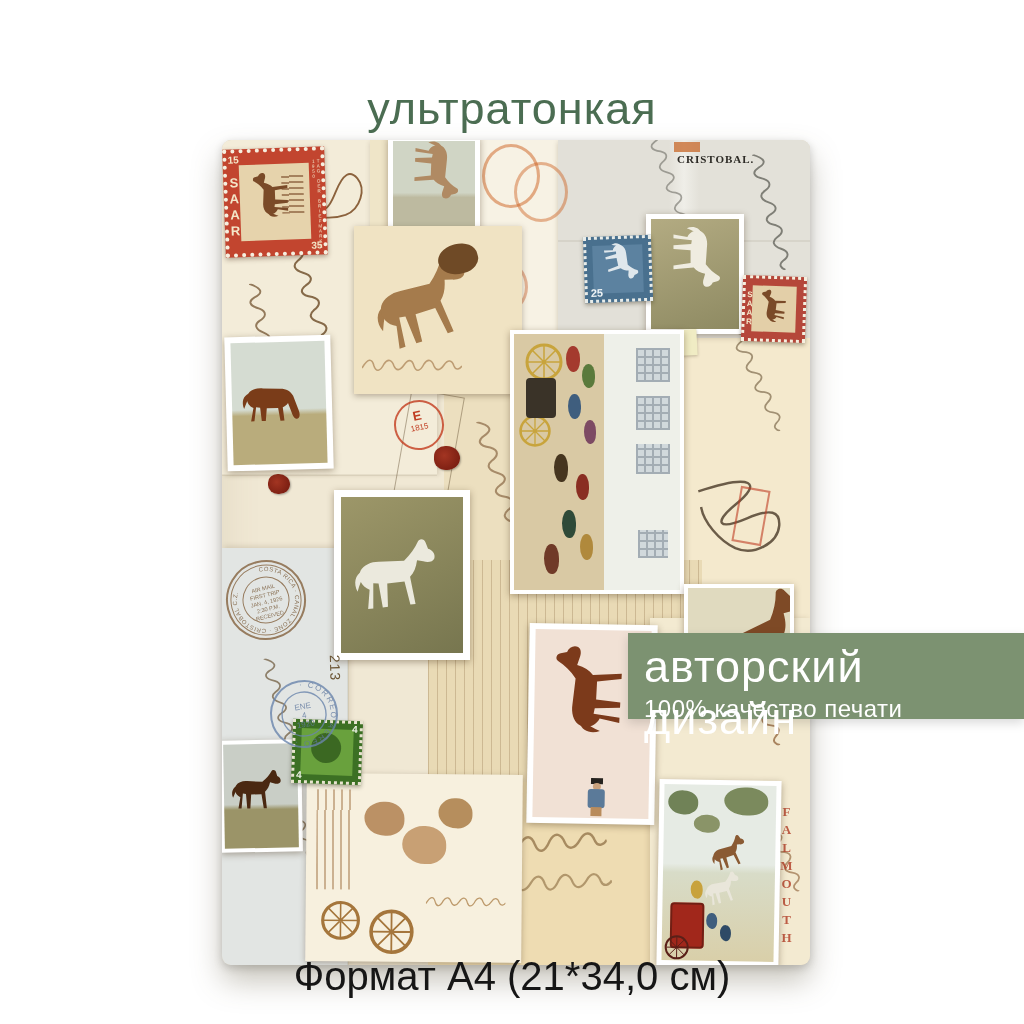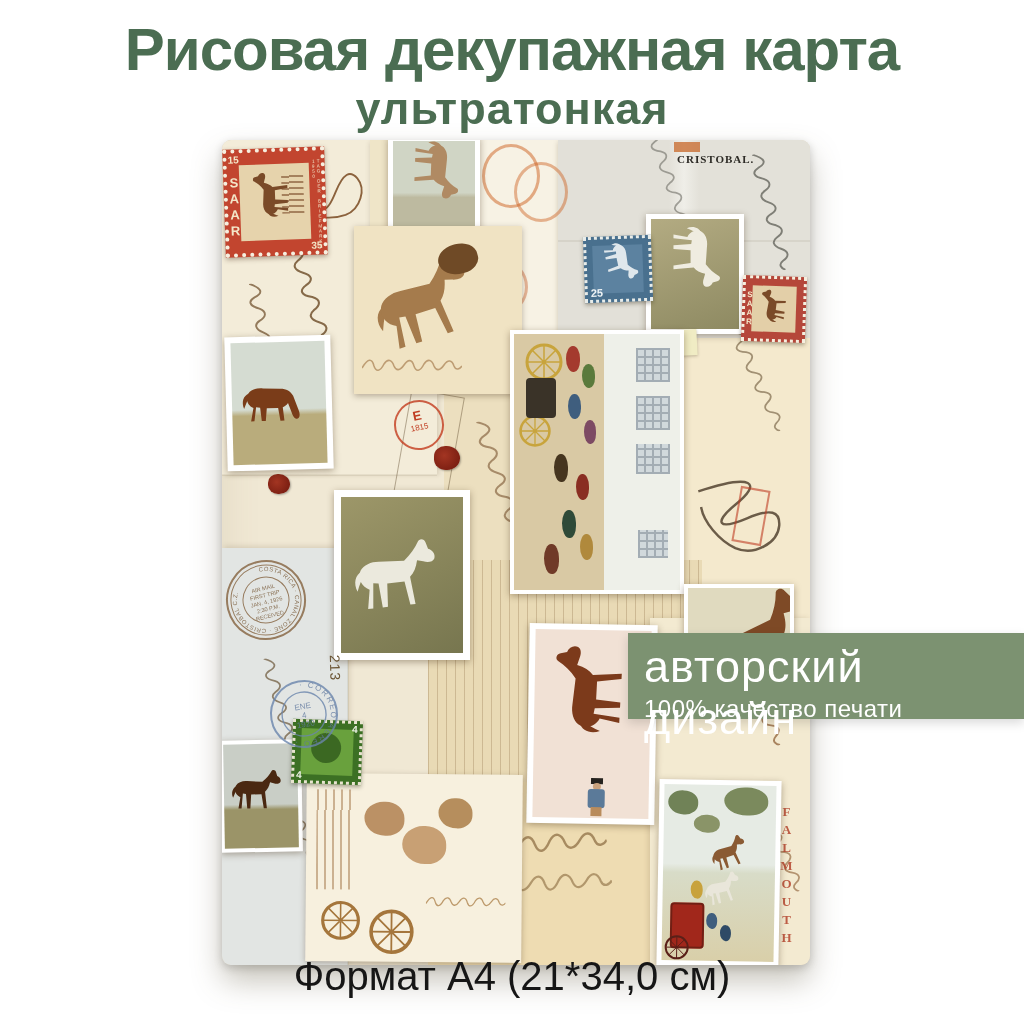--- a/index.html
+++ b/index.html
@@ -3,21 +3,21 @@
 <meta charset="utf-8">
 <style>
   html,body { margin:0; padding:0; background:#ffffff; }
   #stage { position:relative; width:1024px; height:1024px; margin:0 auto; overflow:hidden;
            background:#ffffff; font-family:"Liberation Sans", sans-serif; }
 
   
   .title { position:absolute; left:0; top:20px; width:100%; text-align:center;
            font-size:60px; font-weight:700; letter-spacing:-1px; color:#4b6d52; line-height:1; }
   .subtitle { position:absolute; left:0; top:86px; width:100%; text-align:center;
-           font-size:45px; font-weight:700; letter-spacing:1px; color:#4b6d52; line-height:1; }
+           font-size:45px; font-weight:400; letter-spacing:1px; color:#4b6d52; line-height:1; }
   .footer { position:absolute; left:0; top:956px; width:100%; text-align:center;
            font-size:40px; font-weight:400; color:#161616; line-height:1; }
 
   
   .banner { position:absolute; left:628px; top:633px; width:396px; height:86px;
             background:#7c9271; color:#fff; z-index:60; box-shadow:0 4px 10px rgba(0,0,0,.15); }
   .banner .l1 { position:absolute; left:16px; top:8px;  font-size:45px; font-weight:400; letter-spacing:1px; }
   .banner .l2 { position:absolute; left:16px; top:62px; font-size:24px; font-weight:400; letter-spacing:.5px; }
 
   
@@ -64,21 +64,20 @@
     </symbol>
     <symbol id="wheel" viewBox="0 0 40 40">
       <circle cx="20" cy="20" r="17" fill="none" stroke="currentColor" stroke-width="3"></circle>
       <path d="M20 3 V37 M3 20 H37 M8 8 L32 32 M32 8 L8 32" stroke="currentColor" stroke-width="1.5" fill="none"></path>
     </symbol>
   </defs>
 </svg>
 
 <div id="stage">
 
-  <div class="title">Рисовая декупажная карта</div>
   <div class="subtitle">ультратонкая</div>
 
   <div class="sheet">
 
     <div class="patch" style="left:0;top:0;width:215px;height:335px;background:#f3ecd9;box-shadow:2px 0 4px rgba(90,70,40,.15)"></div>
     <div class="patch" style="left:148px;top:0;width:188px;height:232px;background:#efe5c8;box-shadow:0 2px 5px rgba(90,70,40,.2)"></div>
     <div class="patch speckles" style="left:252px;top:0;width:98px;height:212px;background:#f7f2e4"></div>
     <div class="patch" style="left:336px;top:0;width:252px;height:203px;background:linear-gradient(90deg,#e2e0d8 0 44%,#efeee8 50%,#e3e1d9 56%);box-shadow:0 2px 5px rgba(90,70,40,.25)"></div>
     <div class="patch" style="left:222px;top:196px;width:214px;height:292px;background:#ecdfbf"></div>
     <div class="patch speckles" style="left:452px;top:198px;width:136px;height:292px;background:#f4e9cd"></div>

